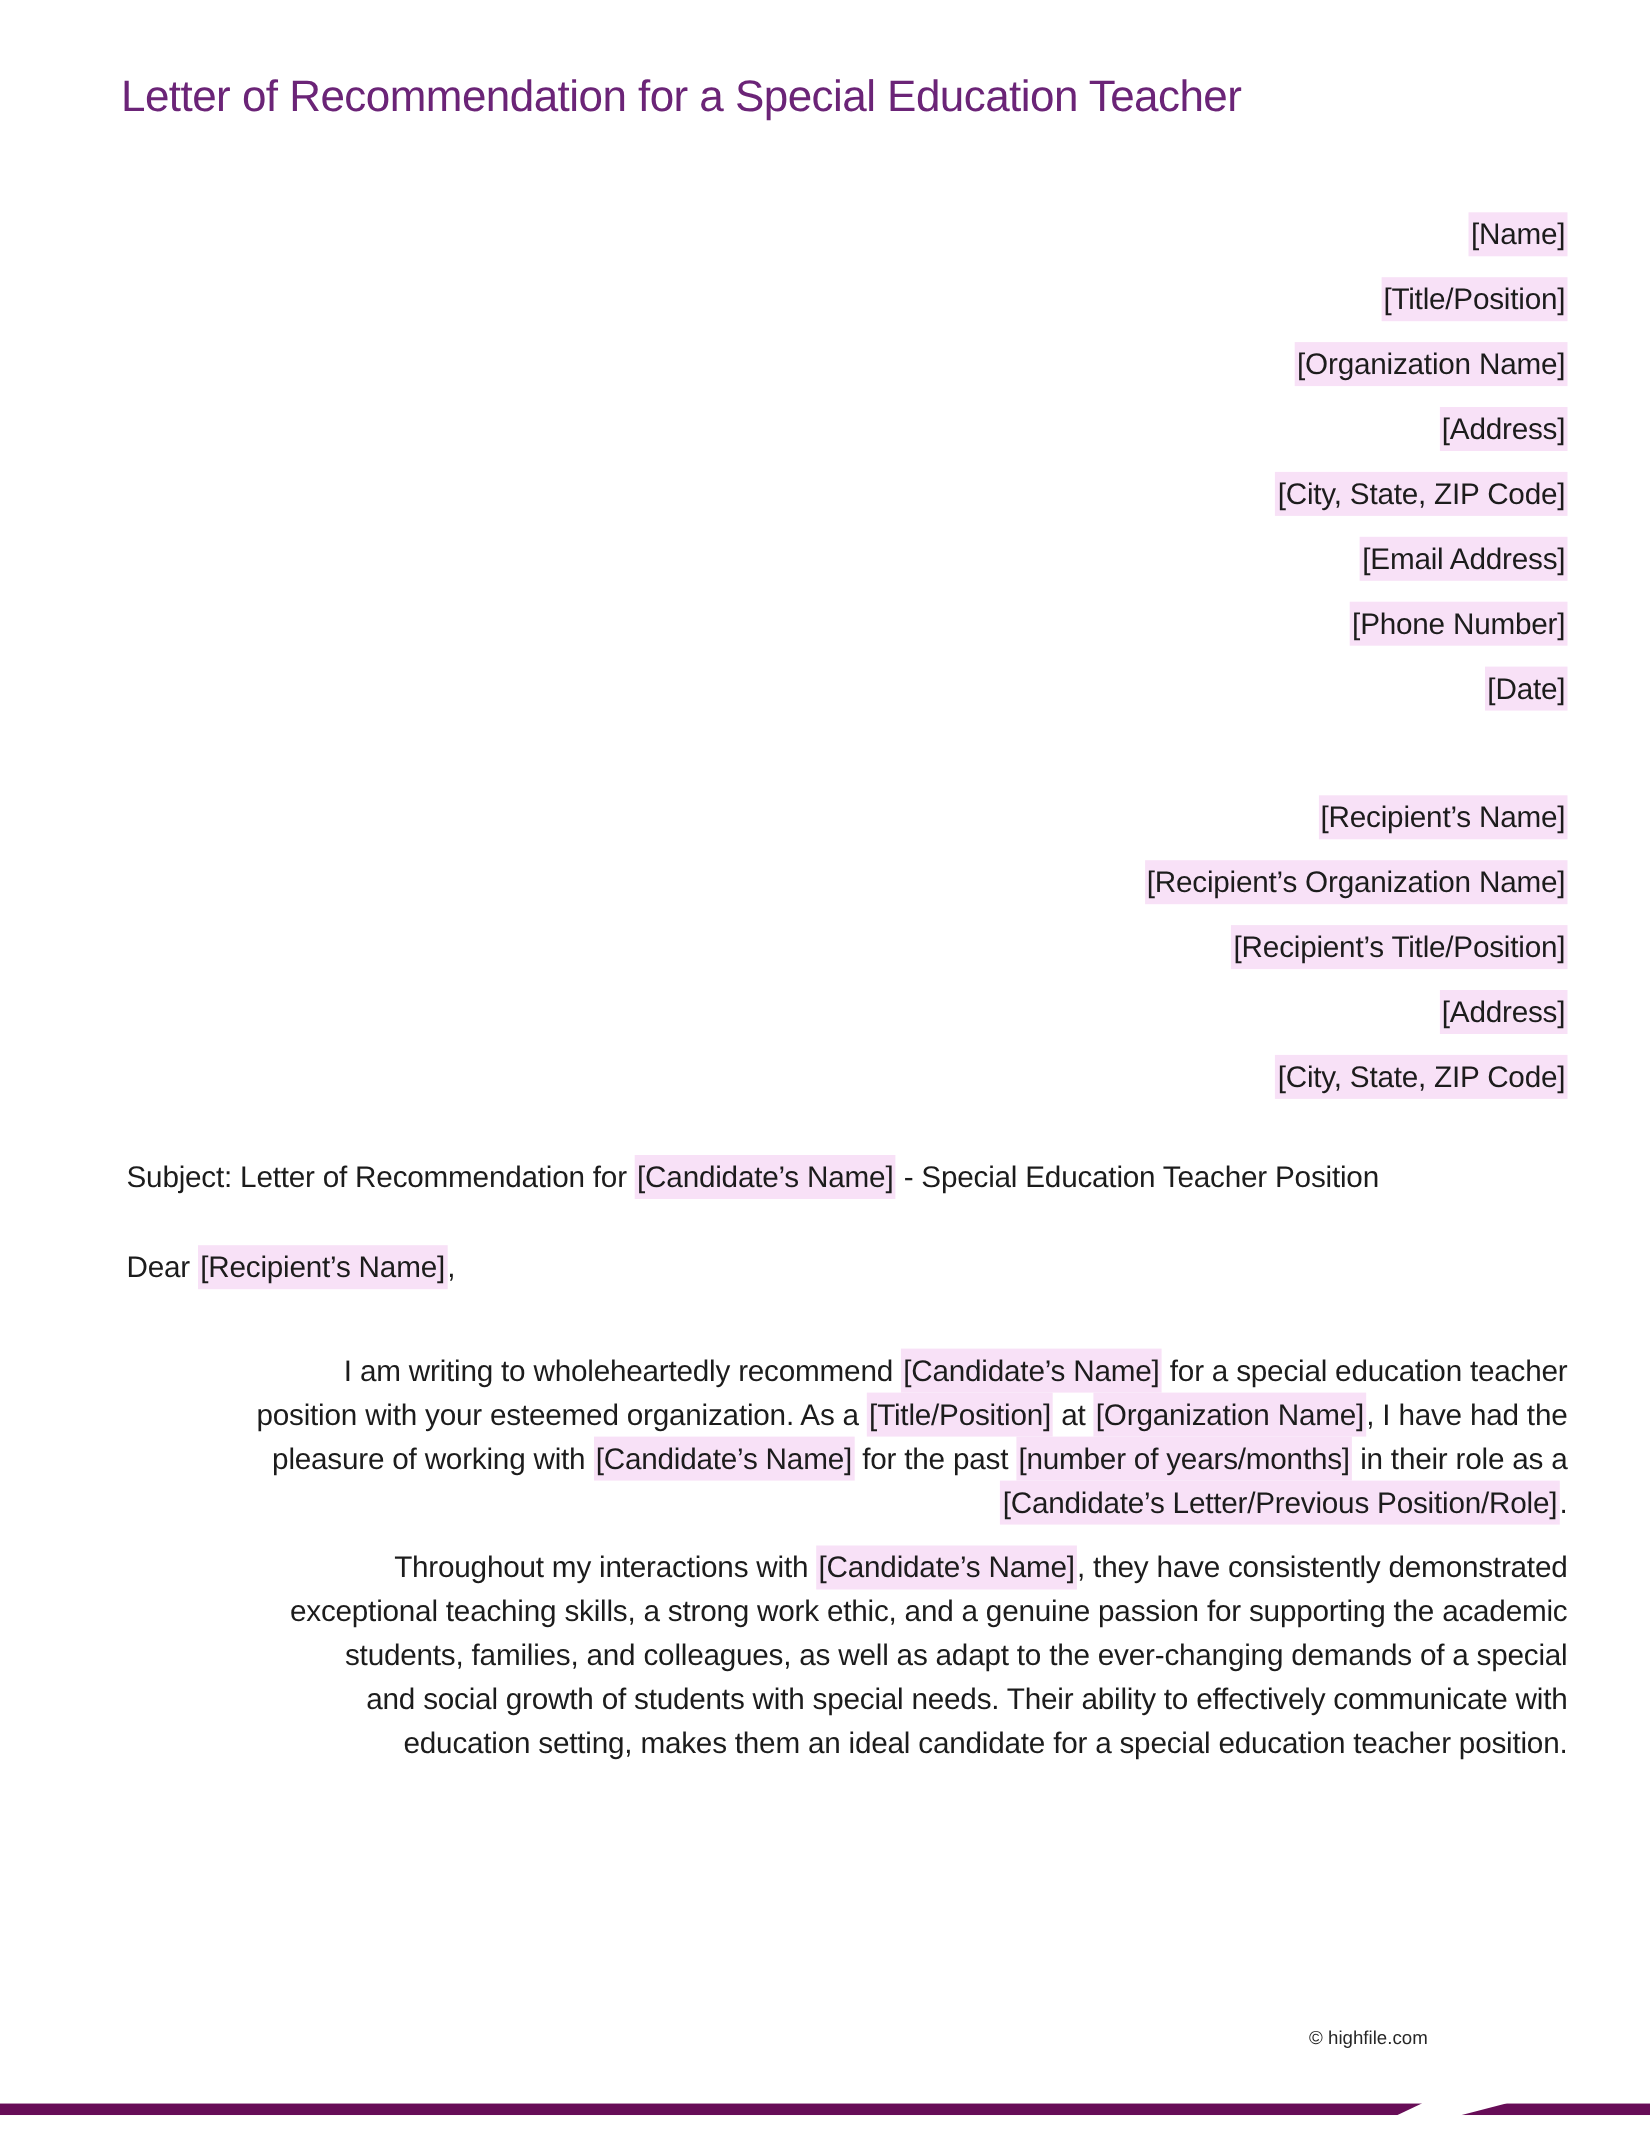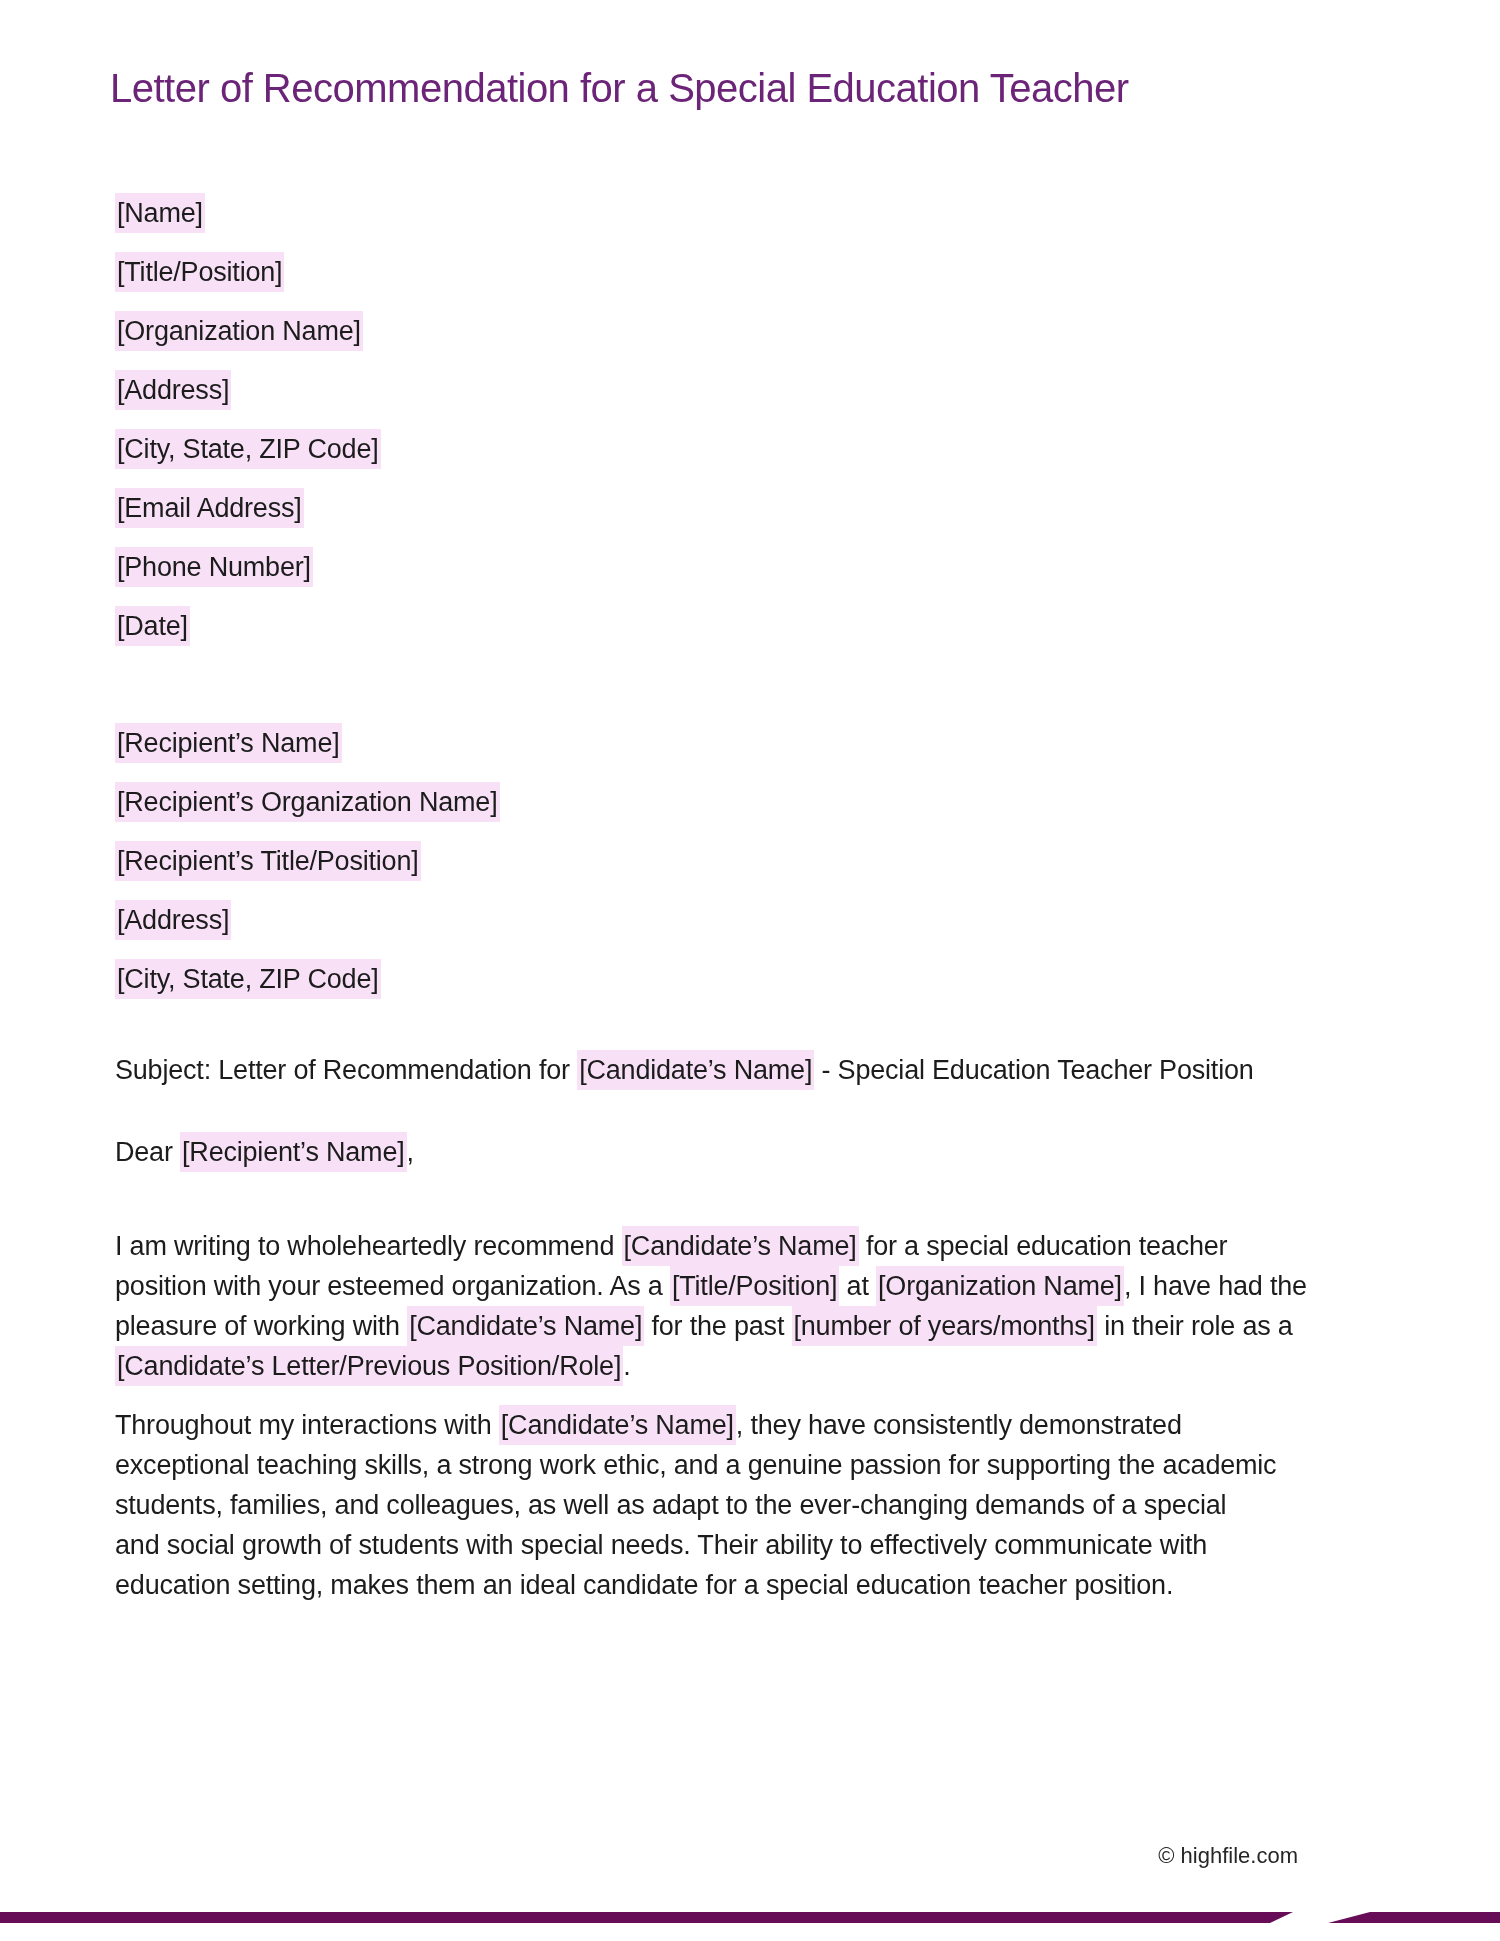--- a/index.html
+++ b/index.html
@@ -31,34 +31,34 @@
     white-space:nowrap;
   }
   .block,.textline,.para{
     position:absolute;
     left:115px;
     width:1310px;
     font-size:27px;
     letter-spacing:-0.2px;
     color:var(--text);
   }
-  .line{height:40px;line-height:40px;white-space:nowrap;}
+  .line{height:40px;line-height:40px;white-space:nowrap;text-align:right;}
   .address .line{margin-bottom:19px;}
   .mark{background:var(--highlight);padding:5px 2px;}
   .sender{top:193px;}
   .recipient{top:723px;}
   .subject{top:1050px;line-height:40px;white-space:nowrap;}
   .salutation{top:1132px;line-height:40px;white-space:nowrap;}
   .para1{top:1226px;}
   .para2{top:1405px;}
   .footer{
     position:absolute;
     top:1843px;
     right:202px;
-    font-size:22px;
+    font-size:17px;
     color:#262626;
     font-family:"Liberation Sans","DejaVu Sans",sans-serif;
   }
   .bar{
     position:absolute;
     top:1912px;
     left:0;
     width:1500px;
     height:11px;
   }

